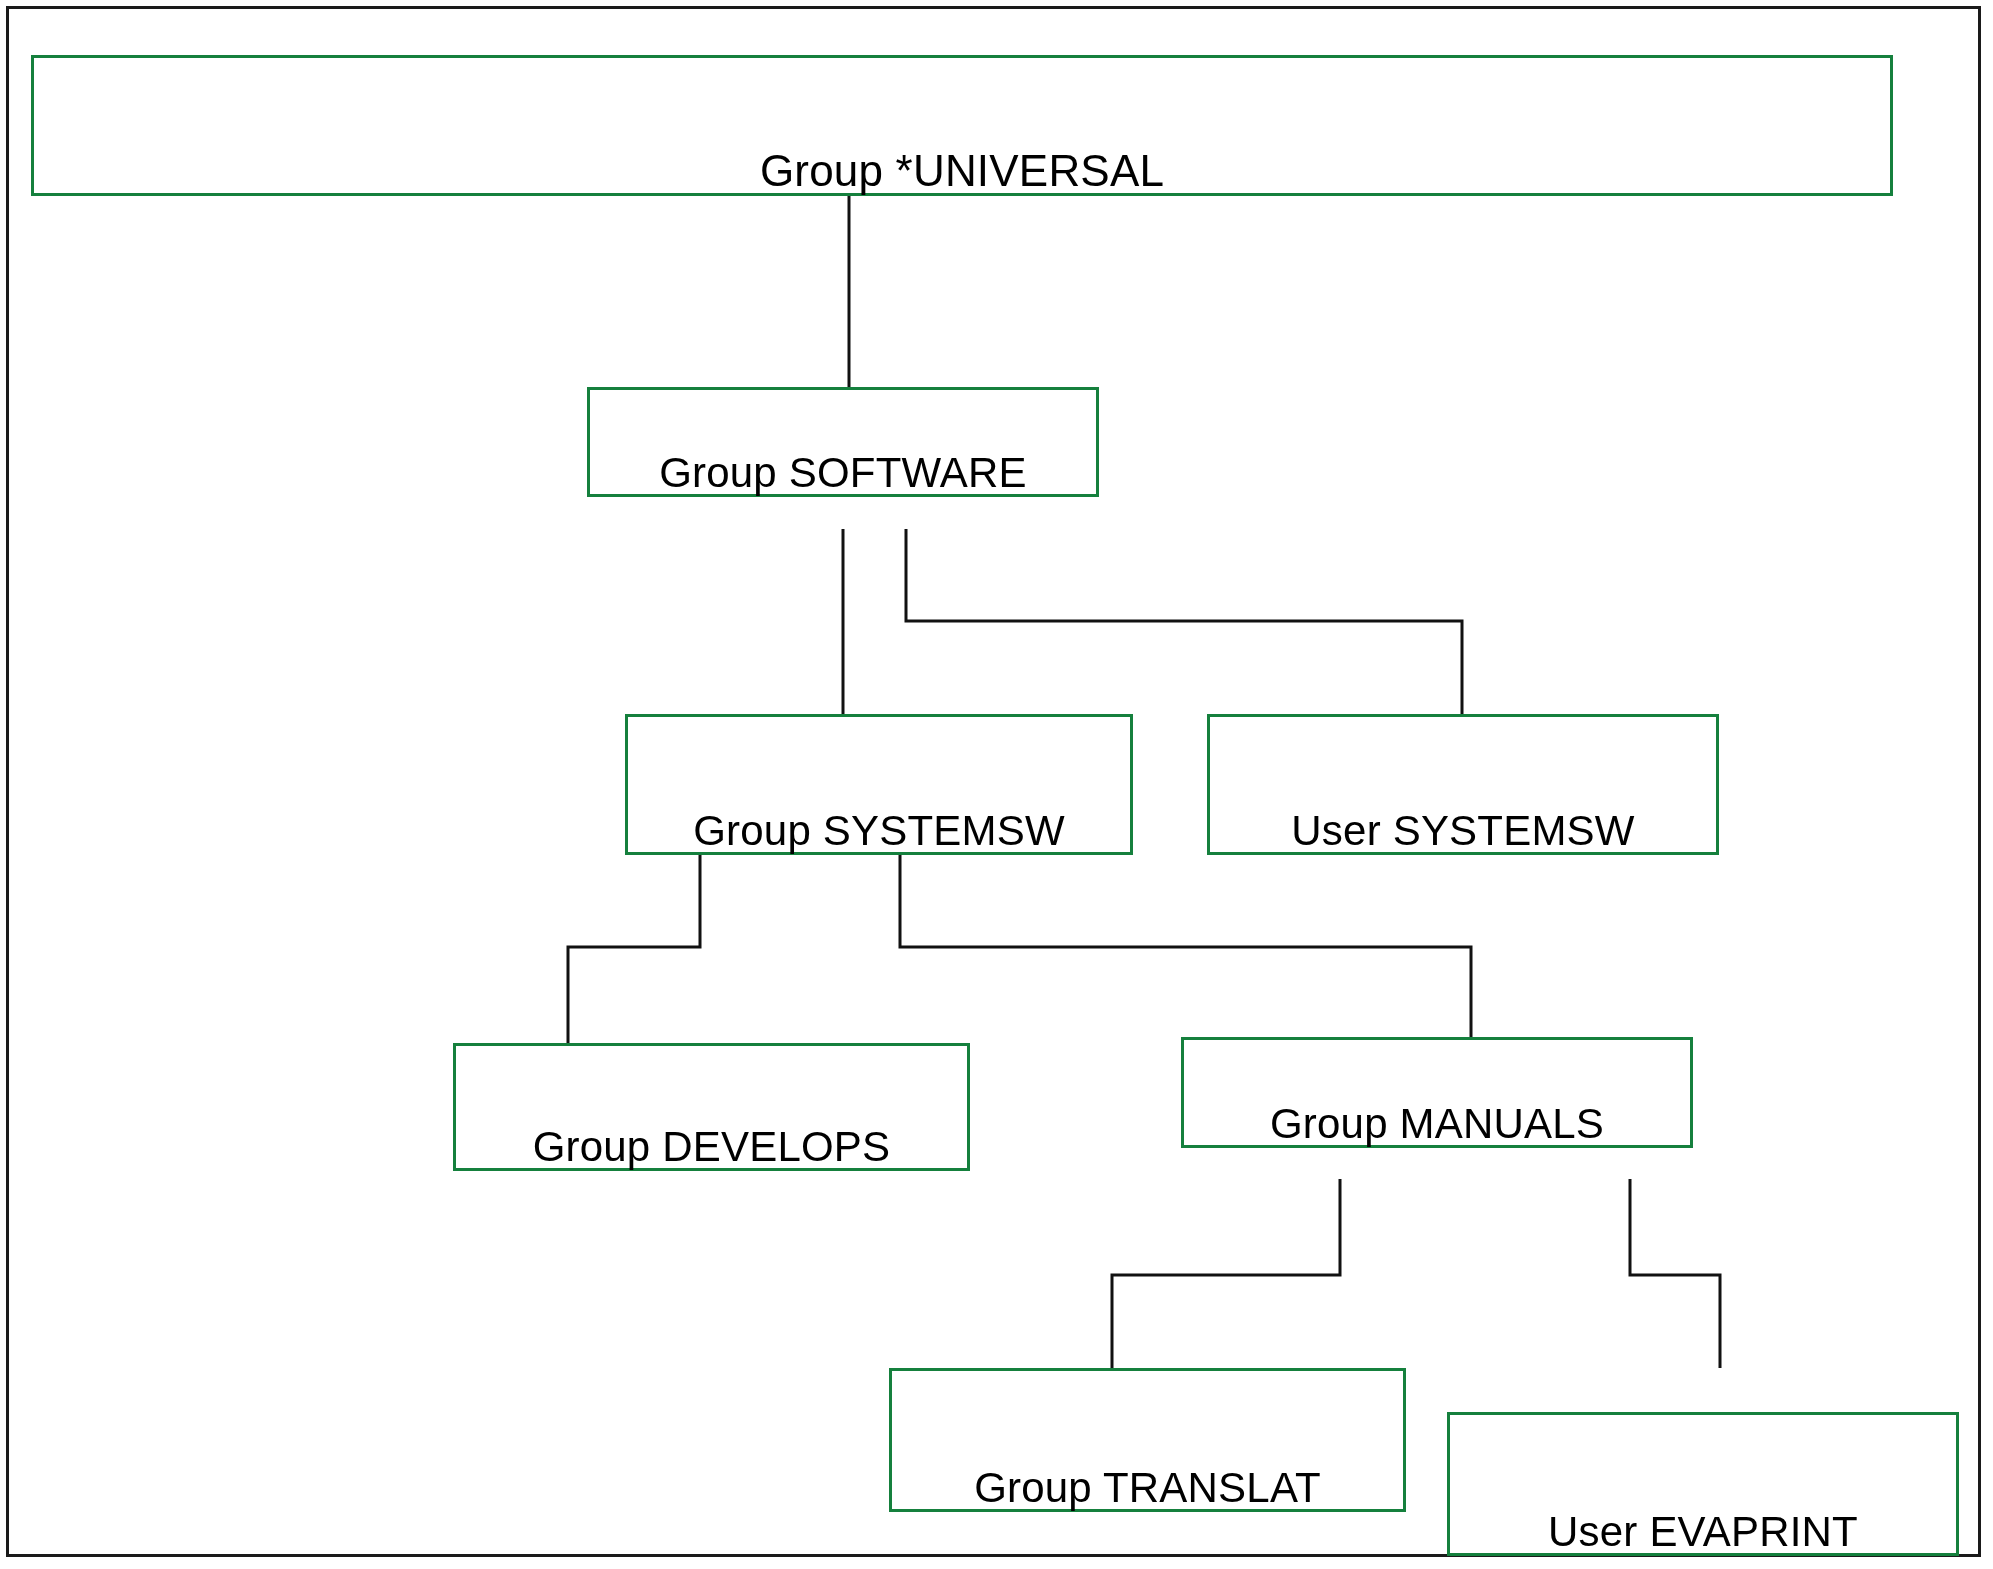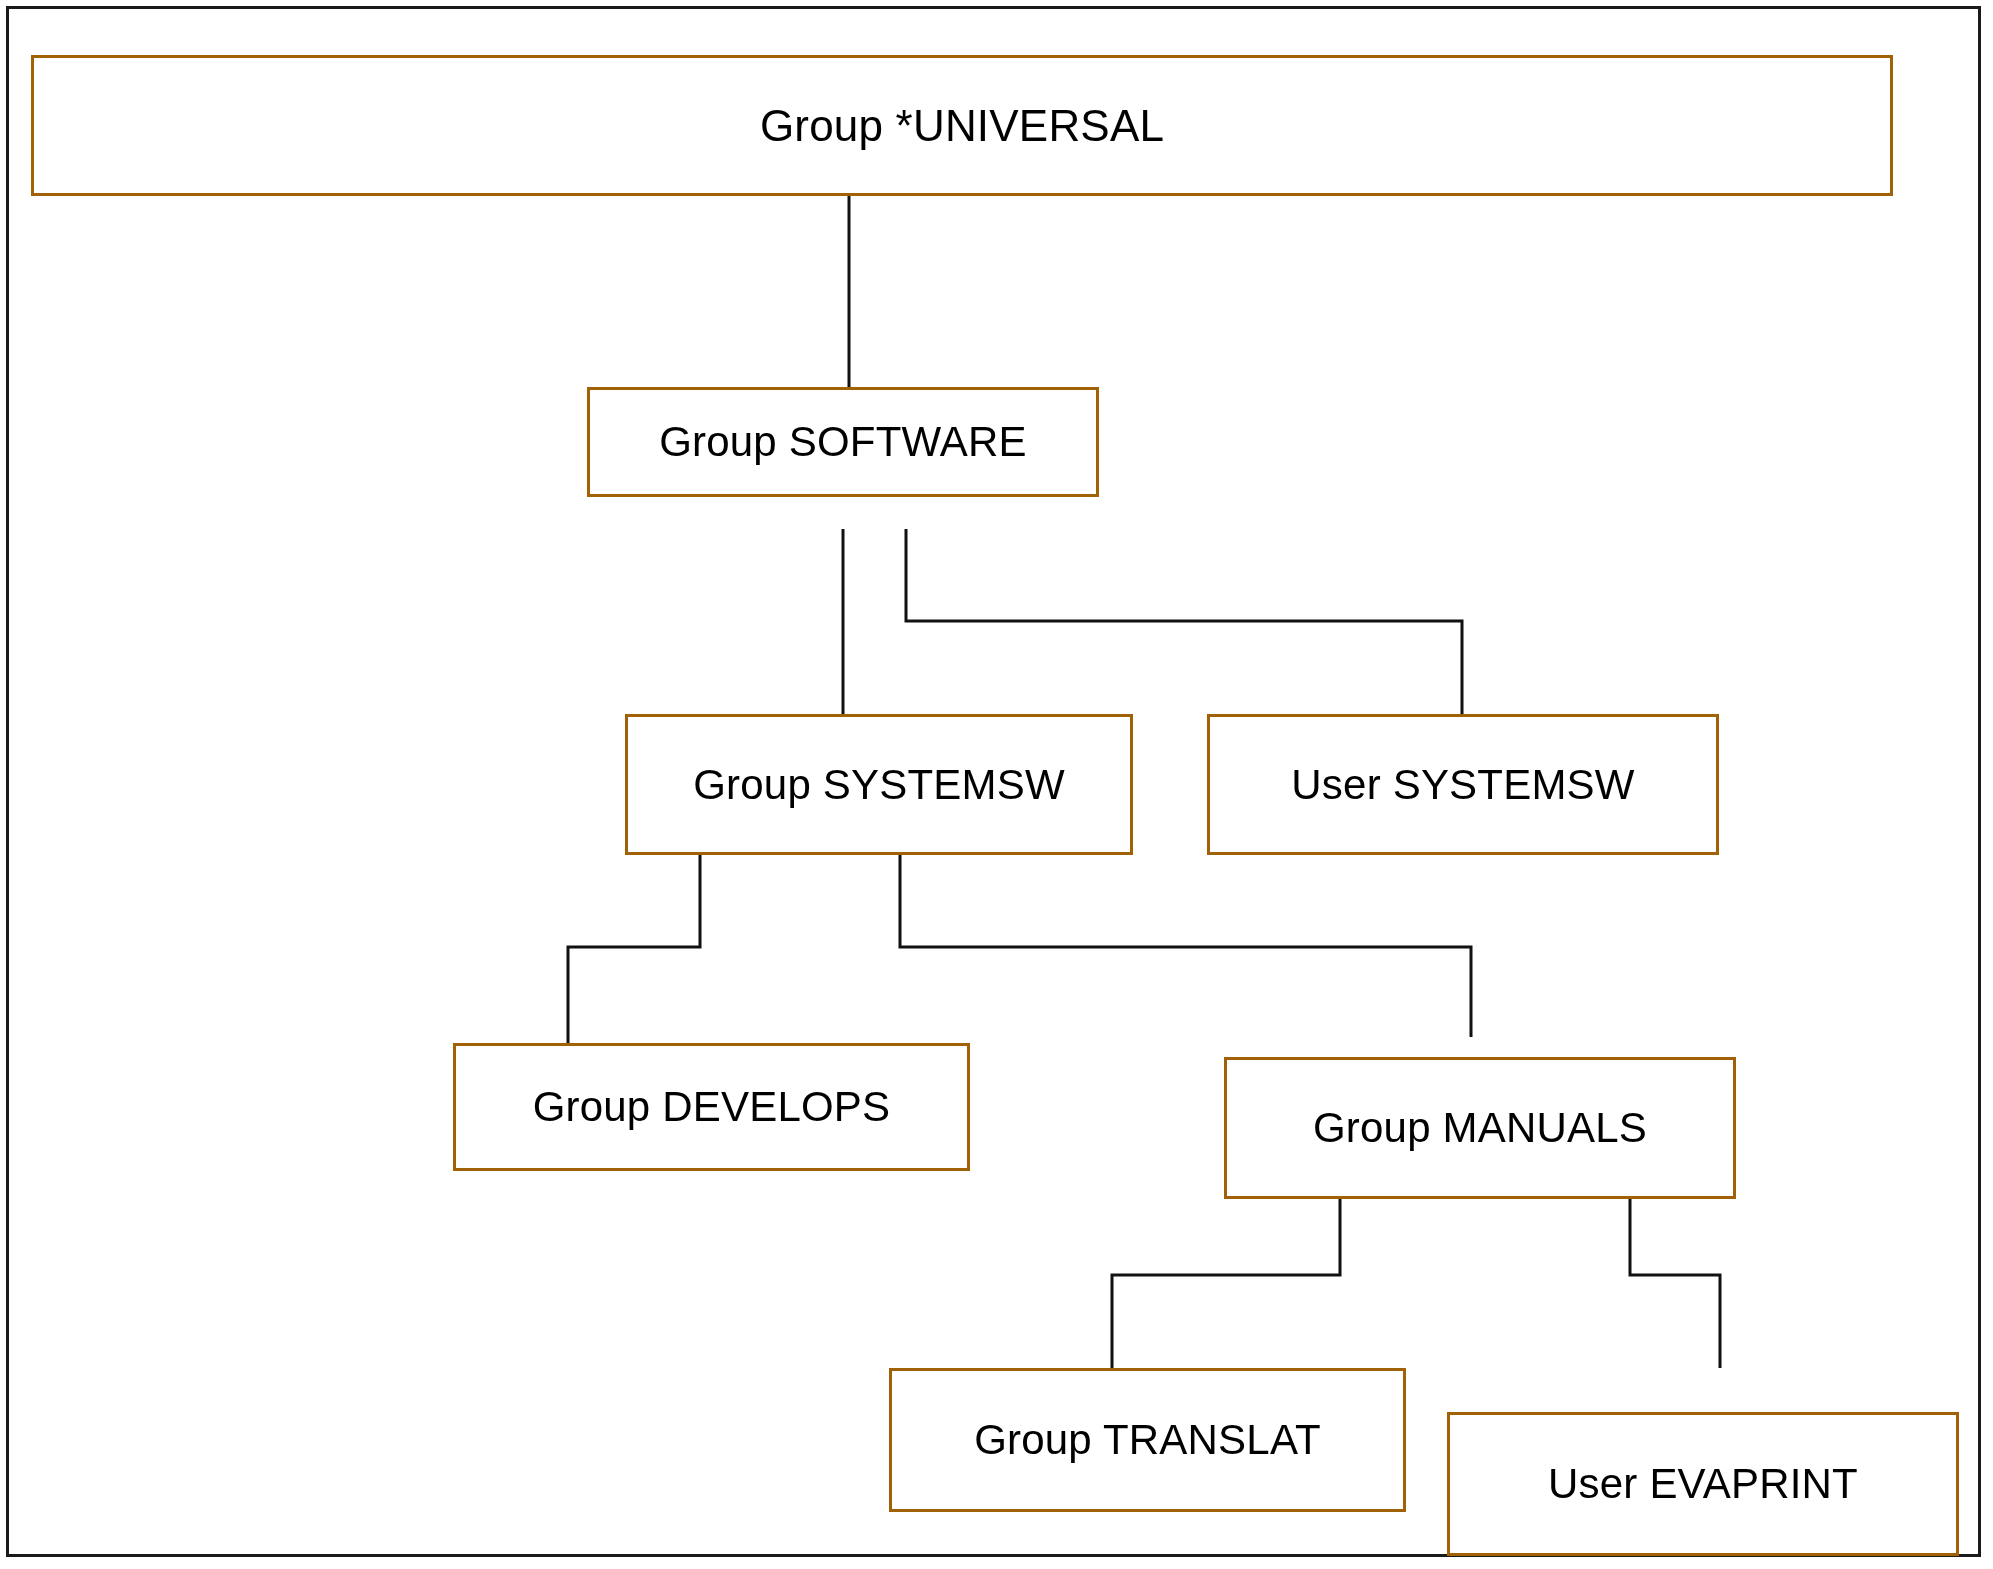--- a/index.html
+++ b/index.html
@@ -31,24 +31,24 @@
     position: absolute;
     left: 0;
     top: 0;
     width: 1993px;
     height: 1569px;
     pointer-events: none;
   }
   .node {
     position: absolute;
     box-sizing: border-box;
-    border: 3px solid #a16207;
+    border: 3px solid #15803d;
     background: #ffffff;
     display: flex;
-    align-items: center;
+    align-items: flex-end;
     justify-content: center;
   }
   .node-label {
     font-family: "Liberation Sans", sans-serif;
     font-size: 42px;
     color: #000000;
     letter-spacing: 0.2px;
     white-space: nowrap;
     line-height: 1;
   }
@@ -79,21 +79,21 @@
       </div>
       <div class="node" style="left: 589px; top: 714px; width: 508px; height: 141px; margin-left: 36px;">
         <span class="node-label">Group SYSTEMSW</span>
       </div>
       <div class="node" style="left: 1207px; top: 714px; width: 512px; height: 141px;">
         <span class="node-label">User SYSTEMSW</span>
       </div>
       <div class="node" style="left: 453px; top: 1043px; width: 517px; height: 128px;">
         <span class="node-label">Group DEVELOPS</span>
       </div>
-      <div class="node" style="left: 1224px; top: 1037px; width: 512px; height: 142px; margin-top: 20px;">
+      <div class="node" style="left: 1181px; top: 1037px; width: 512px; height: 111px;">
         <span class="node-label">Group MANUALS</span>
       </div>
       <div class="node" style="left: 853px; top: 1368px; width: 517px; height: 144px; margin-left: 36px;">
         <span class="node-label">Group TRANSLAT</span>
       </div>
       <div class="node" style="left: 1447px; top: 1368px; width: 512px; height: 144px; margin-top: 44px;">
         <span class="node-label">User EVAPRINT</span>
       </div>
     </div>
 </div>

